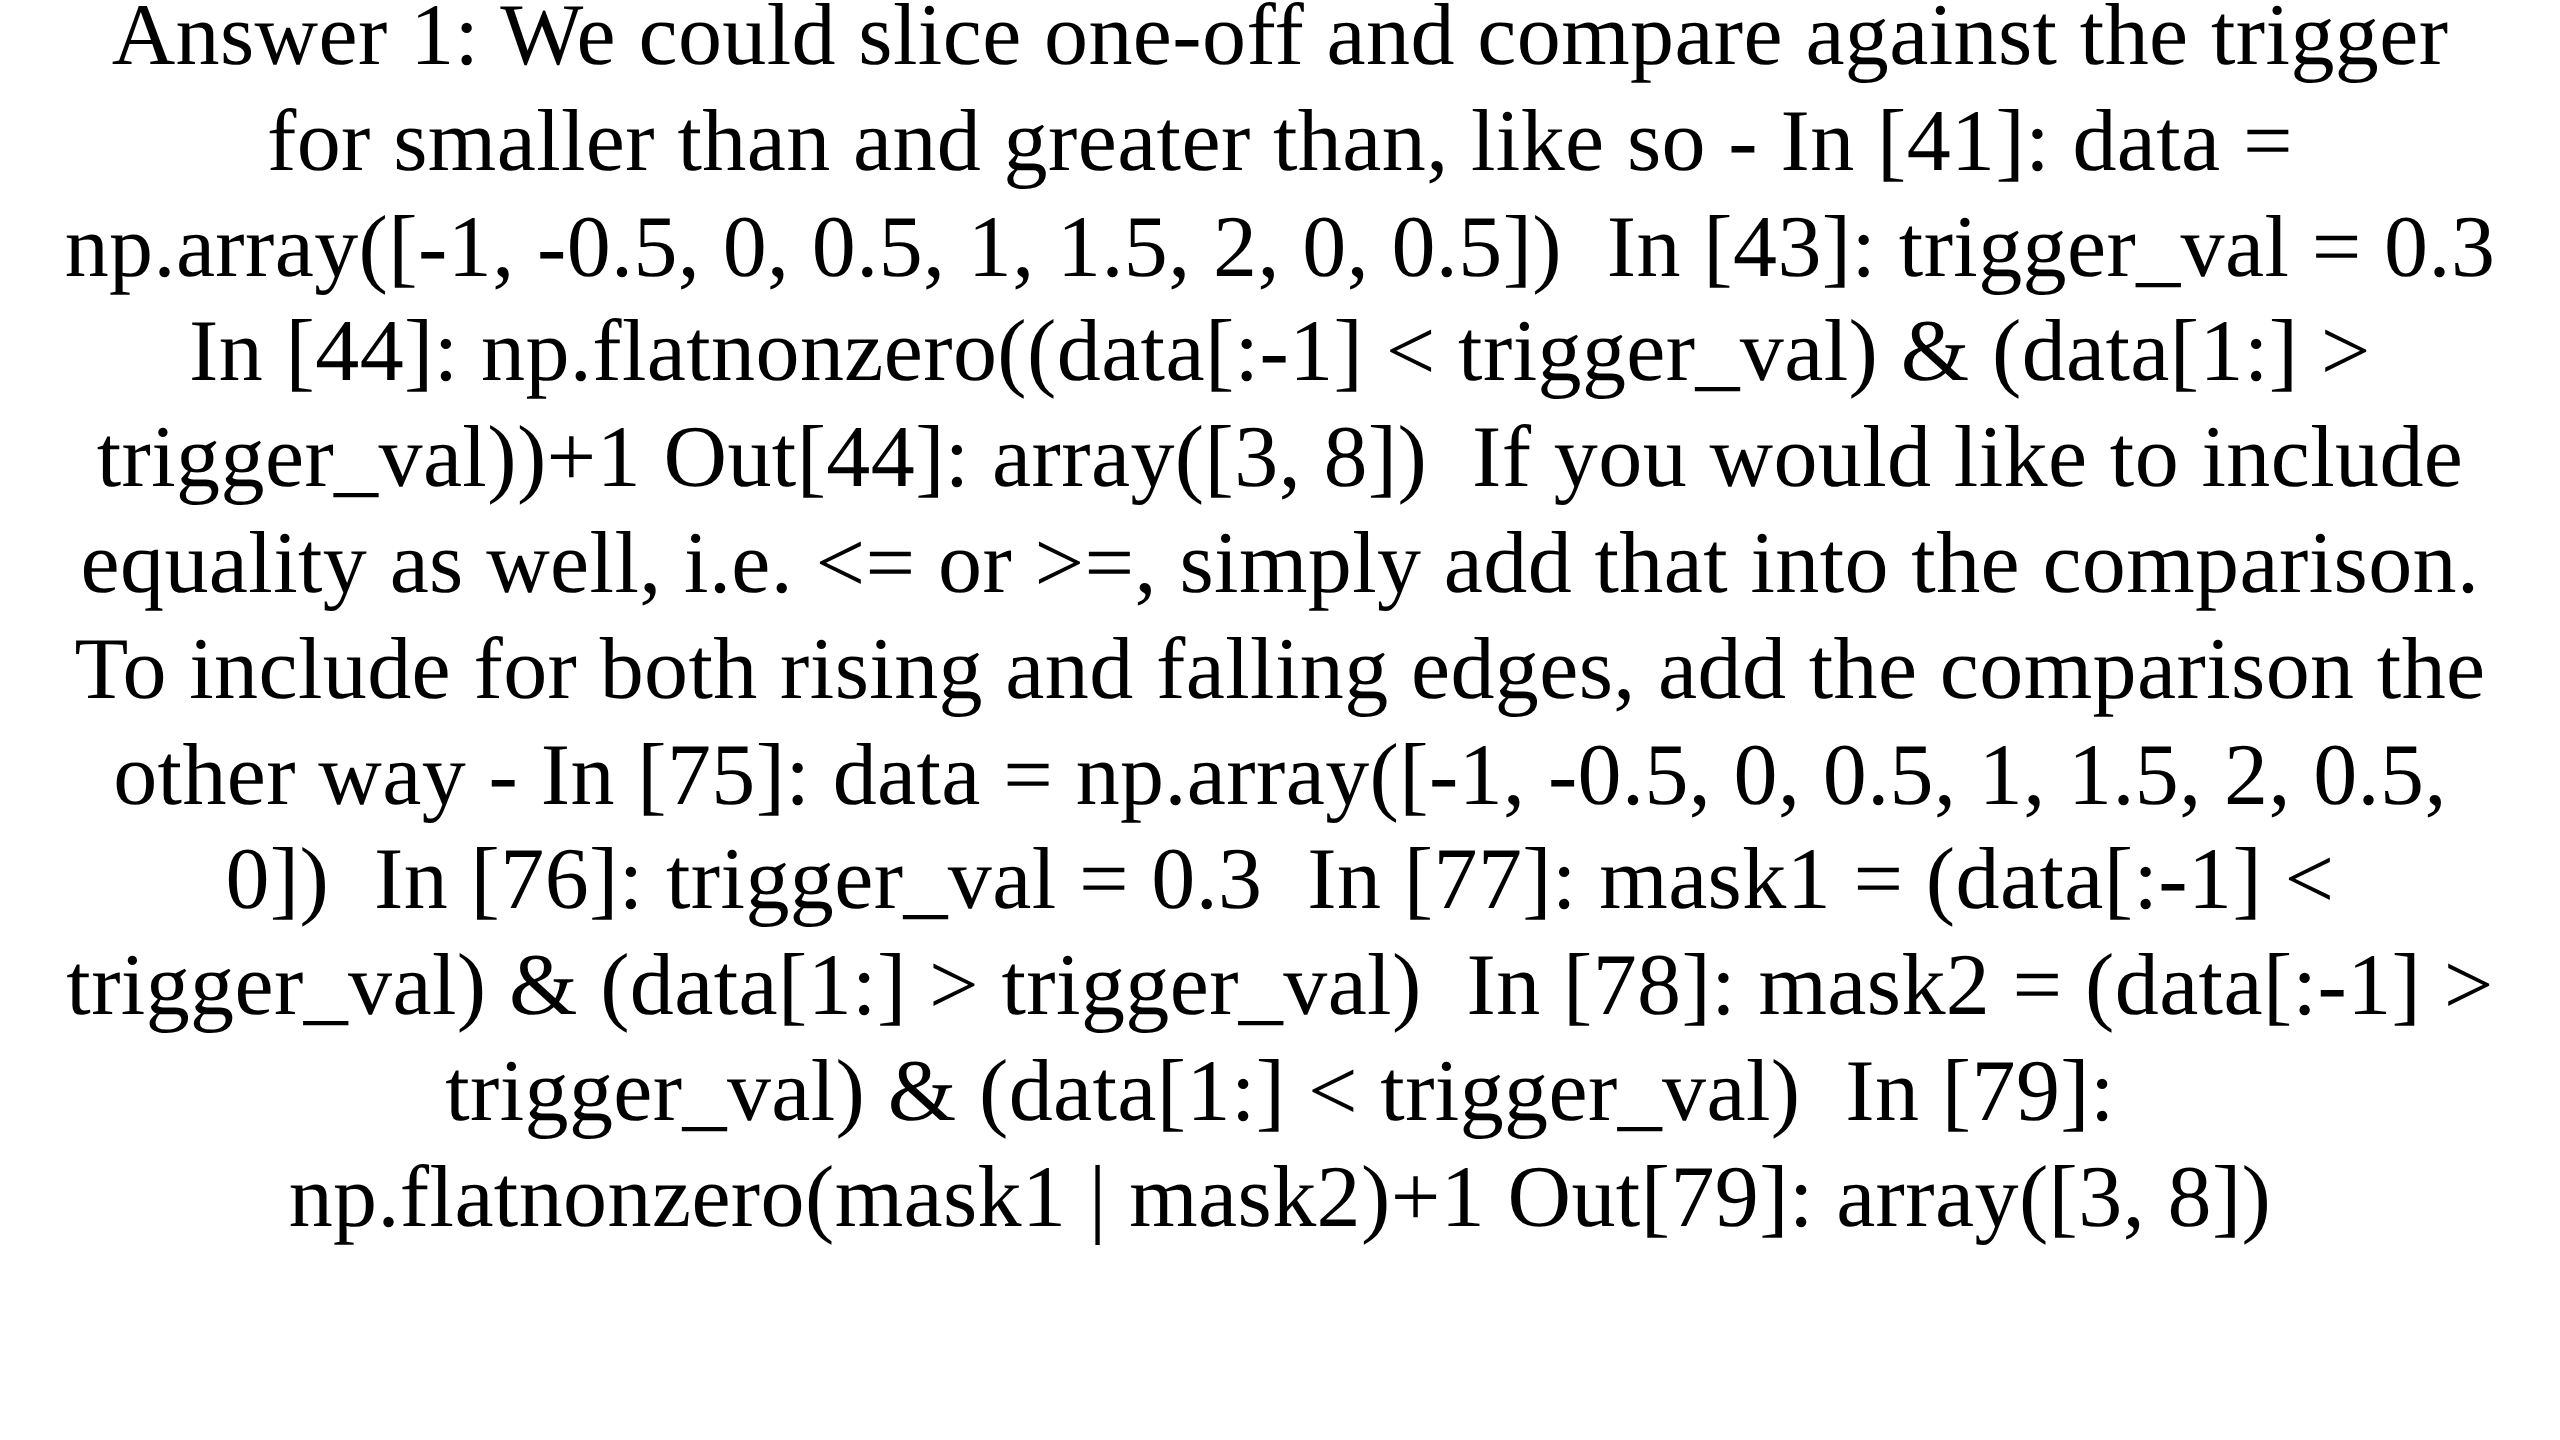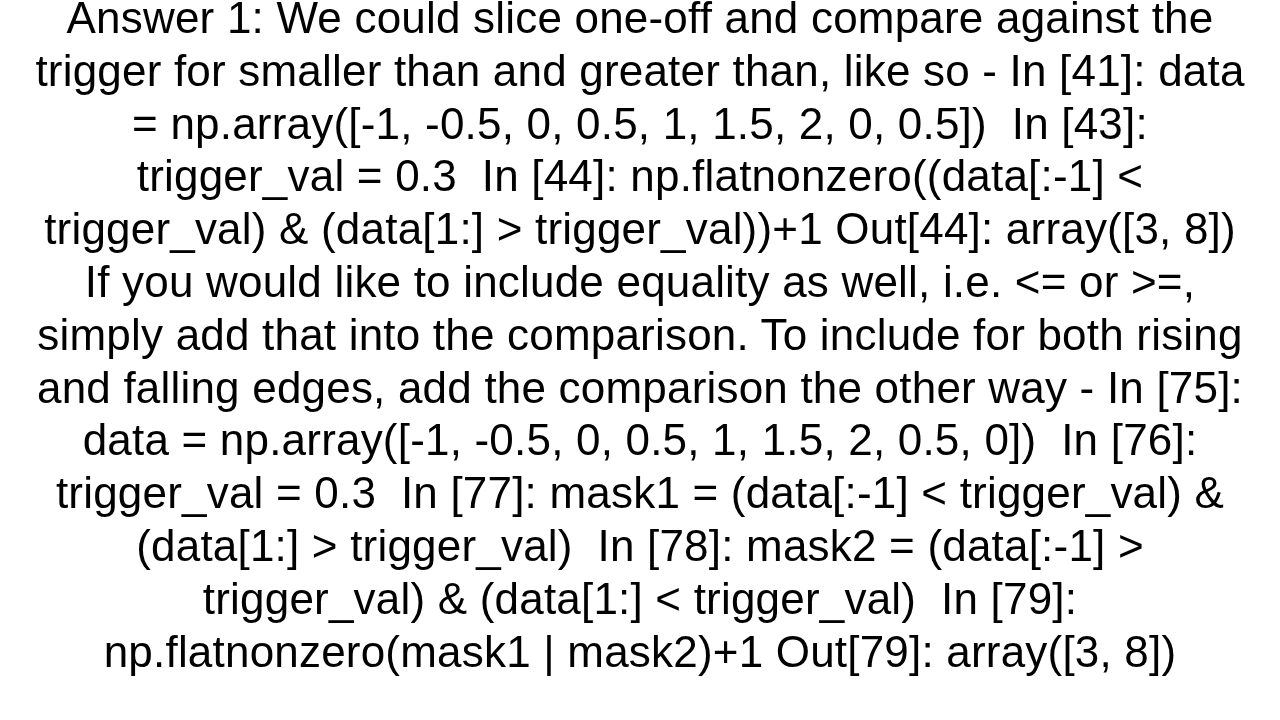--- a/index.html
+++ b/index.html
@@ -19,20 +19,21 @@
       text-align: center;
       font-size: 44px;
       line-height: 1.2;
       color: #000000;
       font-weight: 400;
       letter-spacing: 0.2px;
       white-space: pre-wrap;
       display: flex;
       align-items: flex-start;
       justify-content: center;
+      font-family: Liberation Serif, serif;
     }
     .content span {
       display: block;
       margin-top: -8px;
     }
   </style>
 </head>
 <body>
 
 <div class="content">

